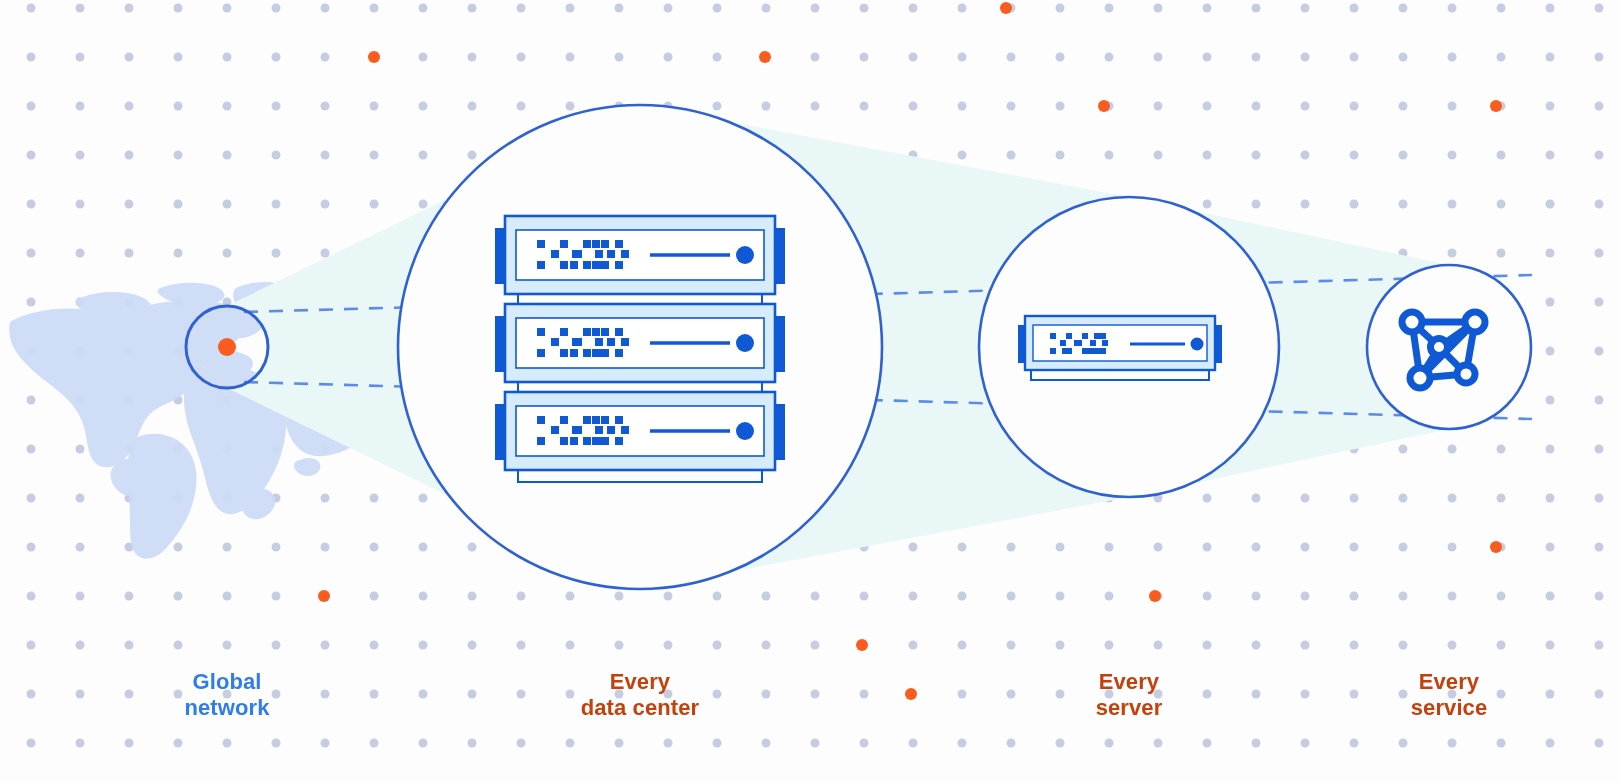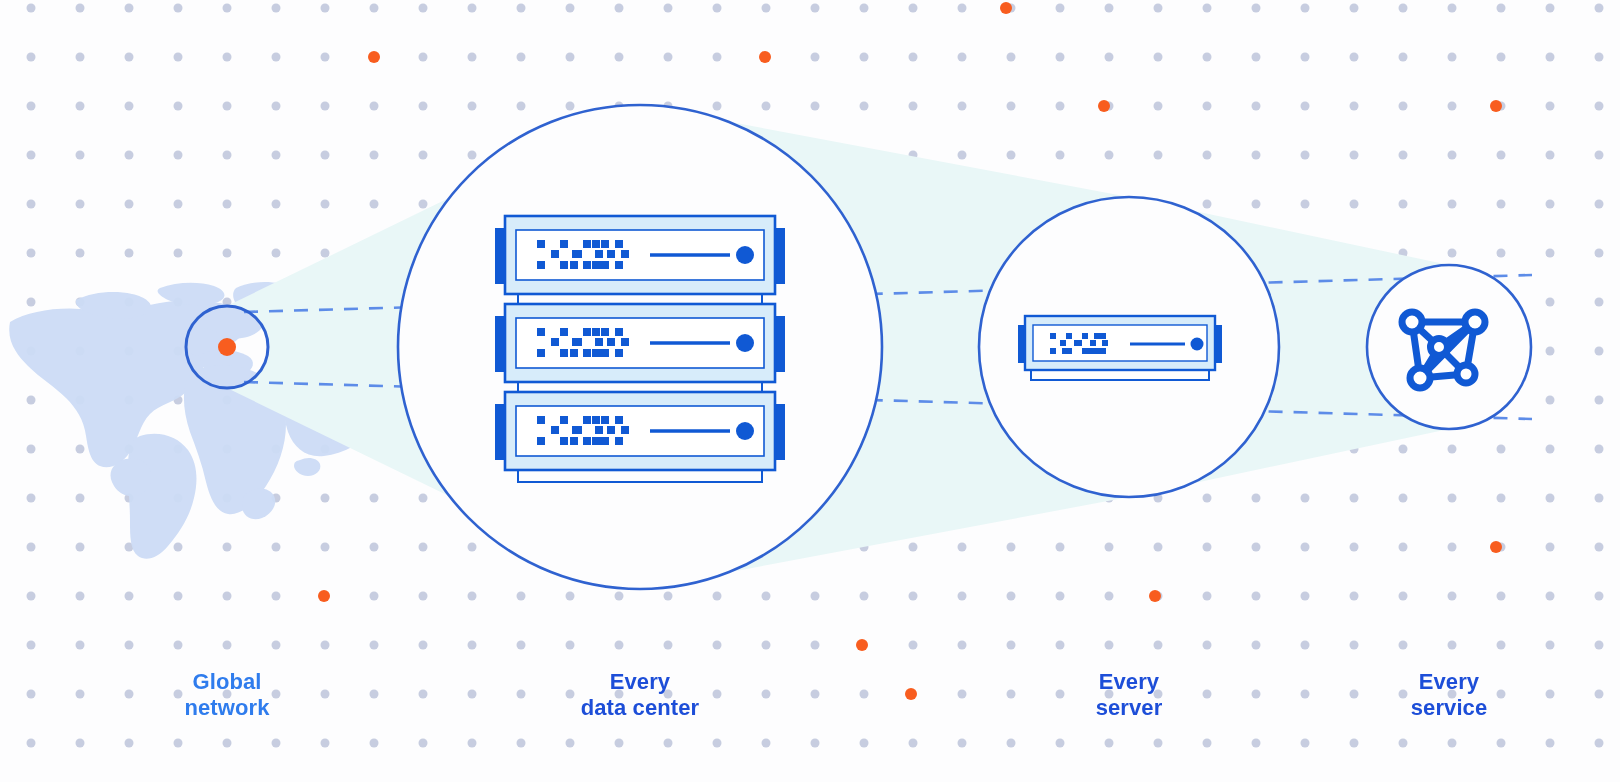--- a/index.html
+++ b/index.html
@@ -12,21 +12,21 @@
   }
   #stage{position:absolute;inset:0;width:1620px;height:679px;}
   svg.layer{position:absolute;left:0;top:0;width:1620px;height:782px;}
   .labels{position:absolute;left:0;top:0;width:1620px;height:782px;pointer-events:none;}
   .label{
     position:absolute;
     text-align:center;
     font-size:22px;
     font-weight:700;
     line-height:1.16;
-    color:#1d4ed8;
+    color:#c2410c;
     white-space:pre-line;
     letter-spacing:0.1px;
   }
   .label.accent{color:#2f7ced;}
 </style>
 </head>
 <body>
 
 <div id="stage">
 

